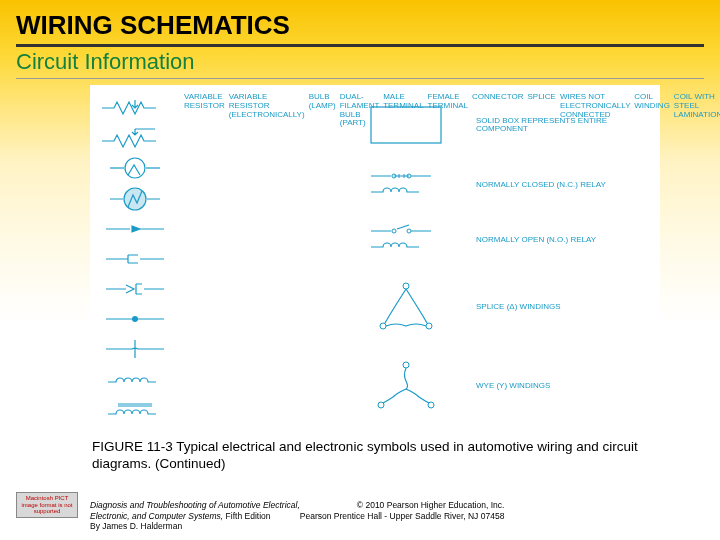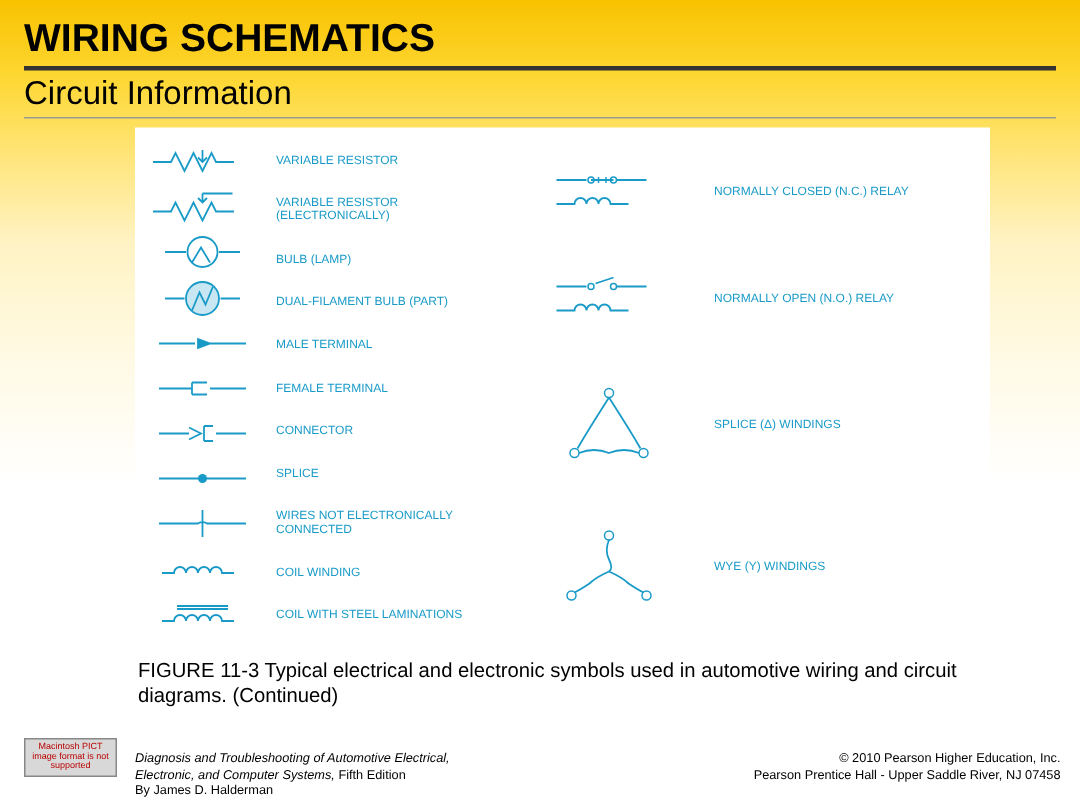--- a/index.html
+++ b/index.html
@@ -17,21 +17,21 @@
     color: #000;
     padding: 10px 0 3px 16px;
   }
   .underline1 {
     height: 3px;
     background: #333;
     margin: 0 16px 2px 16px;
   }
   .subtitle {
     font-size: 22px;
-    color: #000000;
+    color: #15803d;
     padding: 0 0 3px 16px;
   }
   .underline2 {
     height: 1px;
     background: #999;
     margin: 0 16px 6px 16px;
   }
   .figure {
     background: #fff;
     margin: 0 60px 4px 90px;
@@ -42,21 +42,21 @@
   .col-sym {
     width: 90px;
     display: flex;
     flex-direction: column;
     justify-content: space-around;
     padding: 8px 0;
   }
   .col-lbl {
     width: 160px;
     display: flex;
-    flex-direction: column;
+    flex-direction: row;
     justify-content: space-around;
     padding: 8px 0;
     font-size: 8px;
     color: #1a9bc7;
     line-height: 1.1;
   }
   .col-lbl div { padding-left: 4px; }
   .col-right {
     flex: 1;
     display: flex;
@@ -84,23 +84,21 @@
     padding: 2px 80px 8px 92px;
     line-height: 1.25;
   }
   .caption b { font-weight: normal; }
   .footer {
     position: absolute;
     bottom: 8px;
     left: 0;
     right: 0;
     display: flex;
-    justify-content: space-between;
-    padding: 0 13px 0 90px;
-    gap: 22px;
+    padding: 0 1px 0 90px;
   }
   .fleft {
     font-size: 8.5px;
     font-style: italic;
     line-height: 1.25;
   }
   .fleft .noi { font-style: normal; }
   .fright {
     font-size: 8.5px;
     text-align: right;
@@ -208,20 +206,28 @@
     <div>CONNECTOR</div>
     <div>SPLICE</div>
     <div>WIRES NOT ELECTRONICALLY CONNECTED</div>
     <div>COIL WINDING</div>
     <div>COIL WITH STEEL LAMINATIONS</div>
   </div>
 
   <div class="col-right">
     <div class="rrow">
       <div class="rsym">
+        <svg width="90" height="44">
+            <rect x="10" y="4" width="70" height="36" stroke="#1a9bc7" fill="none" stroke-width="1.2"></rect>
+          </svg>
+      </div>
+      <div class="rlbl">SOLID BOX REPRESENTS ENTIRE COMPONENT</div>
+    </div>
+    <div class="rrow">
+      <div class="rsym">
         <svg width="90" height="34">
             <path d="M10 8 h20 M33 8 h15 M50 8 h20 M10 24 h12 a4 4 0 0 1 8 0 a4 4 0 0 1 8 0 a4 4 0 0 1 8 0 h12" stroke="#1a9bc7" fill="none" stroke-width="1.2"></path>
             <circle cx="33" cy="8" r="2" fill="none" stroke="#1a9bc7"></circle>
             <circle cx="48" cy="8" r="2" fill="none" stroke="#1a9bc7"></circle>
             <path d="M38 6 v4 M43 6 v4" stroke="#1a9bc7" stroke-width="1"></path>
           </svg>
       </div>
       <div class="rlbl">NORMALLY CLOSED (N.C.) RELAY</div>
     </div>
     <div class="rrow">

